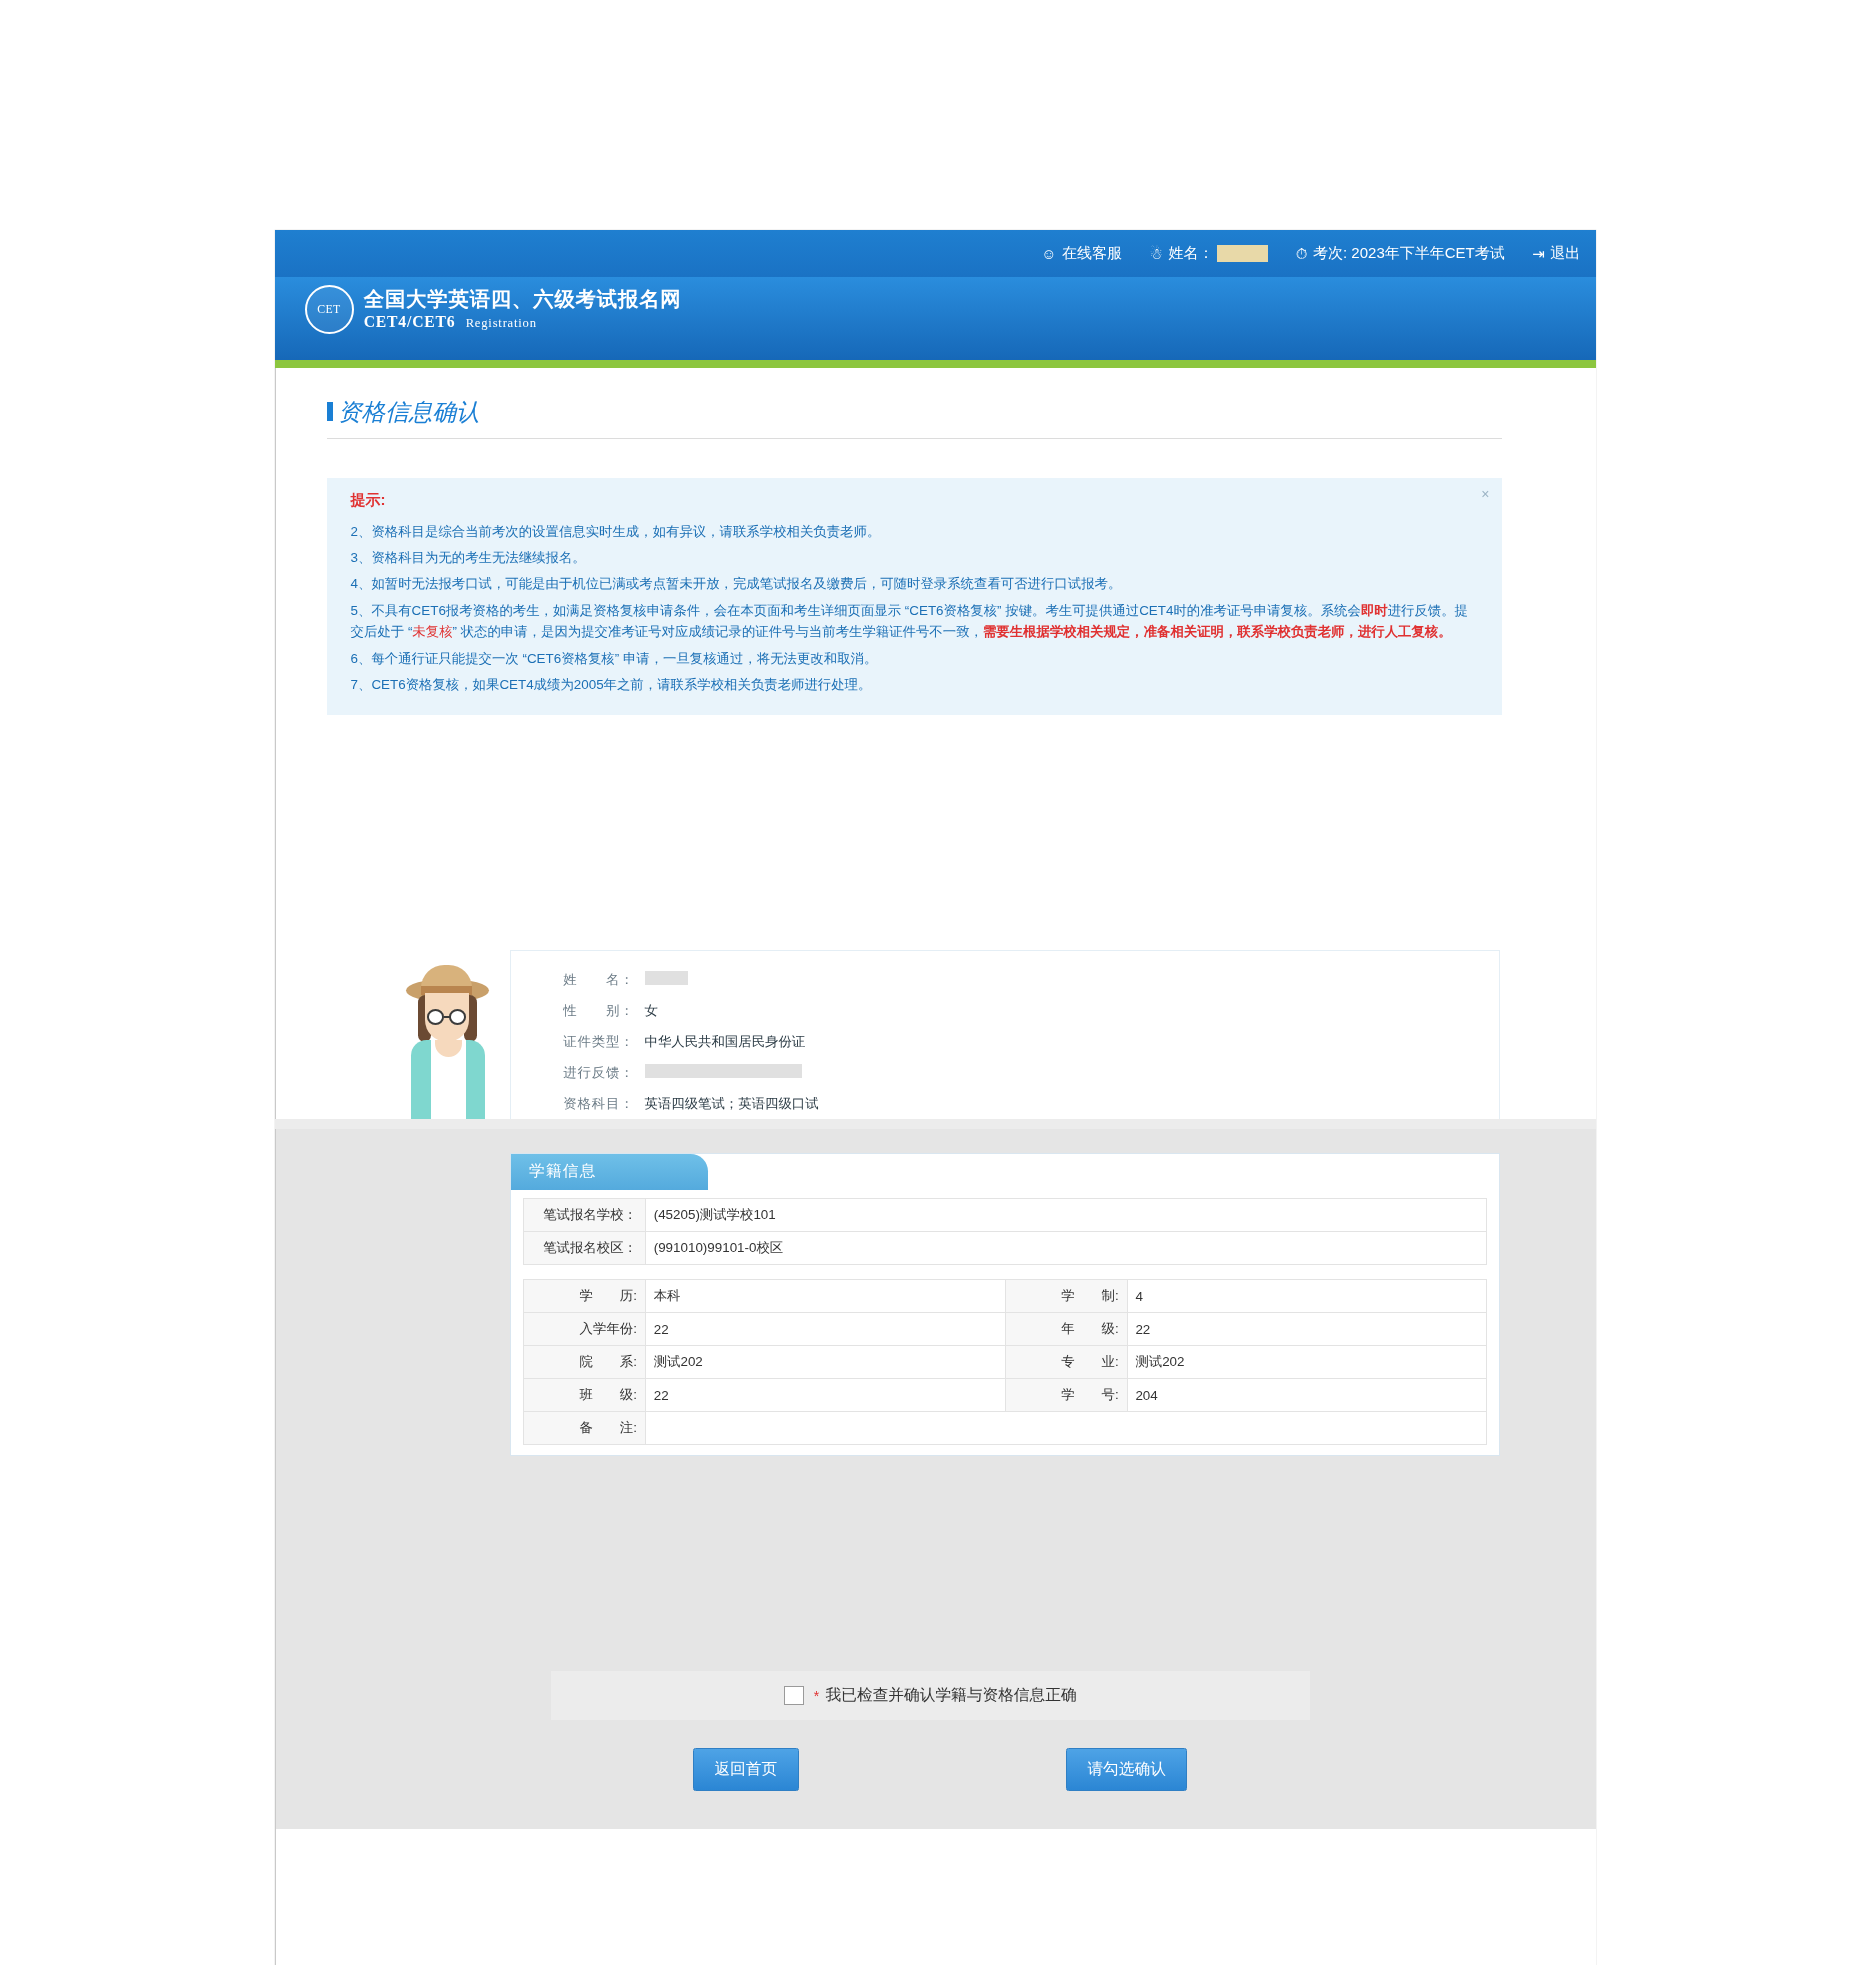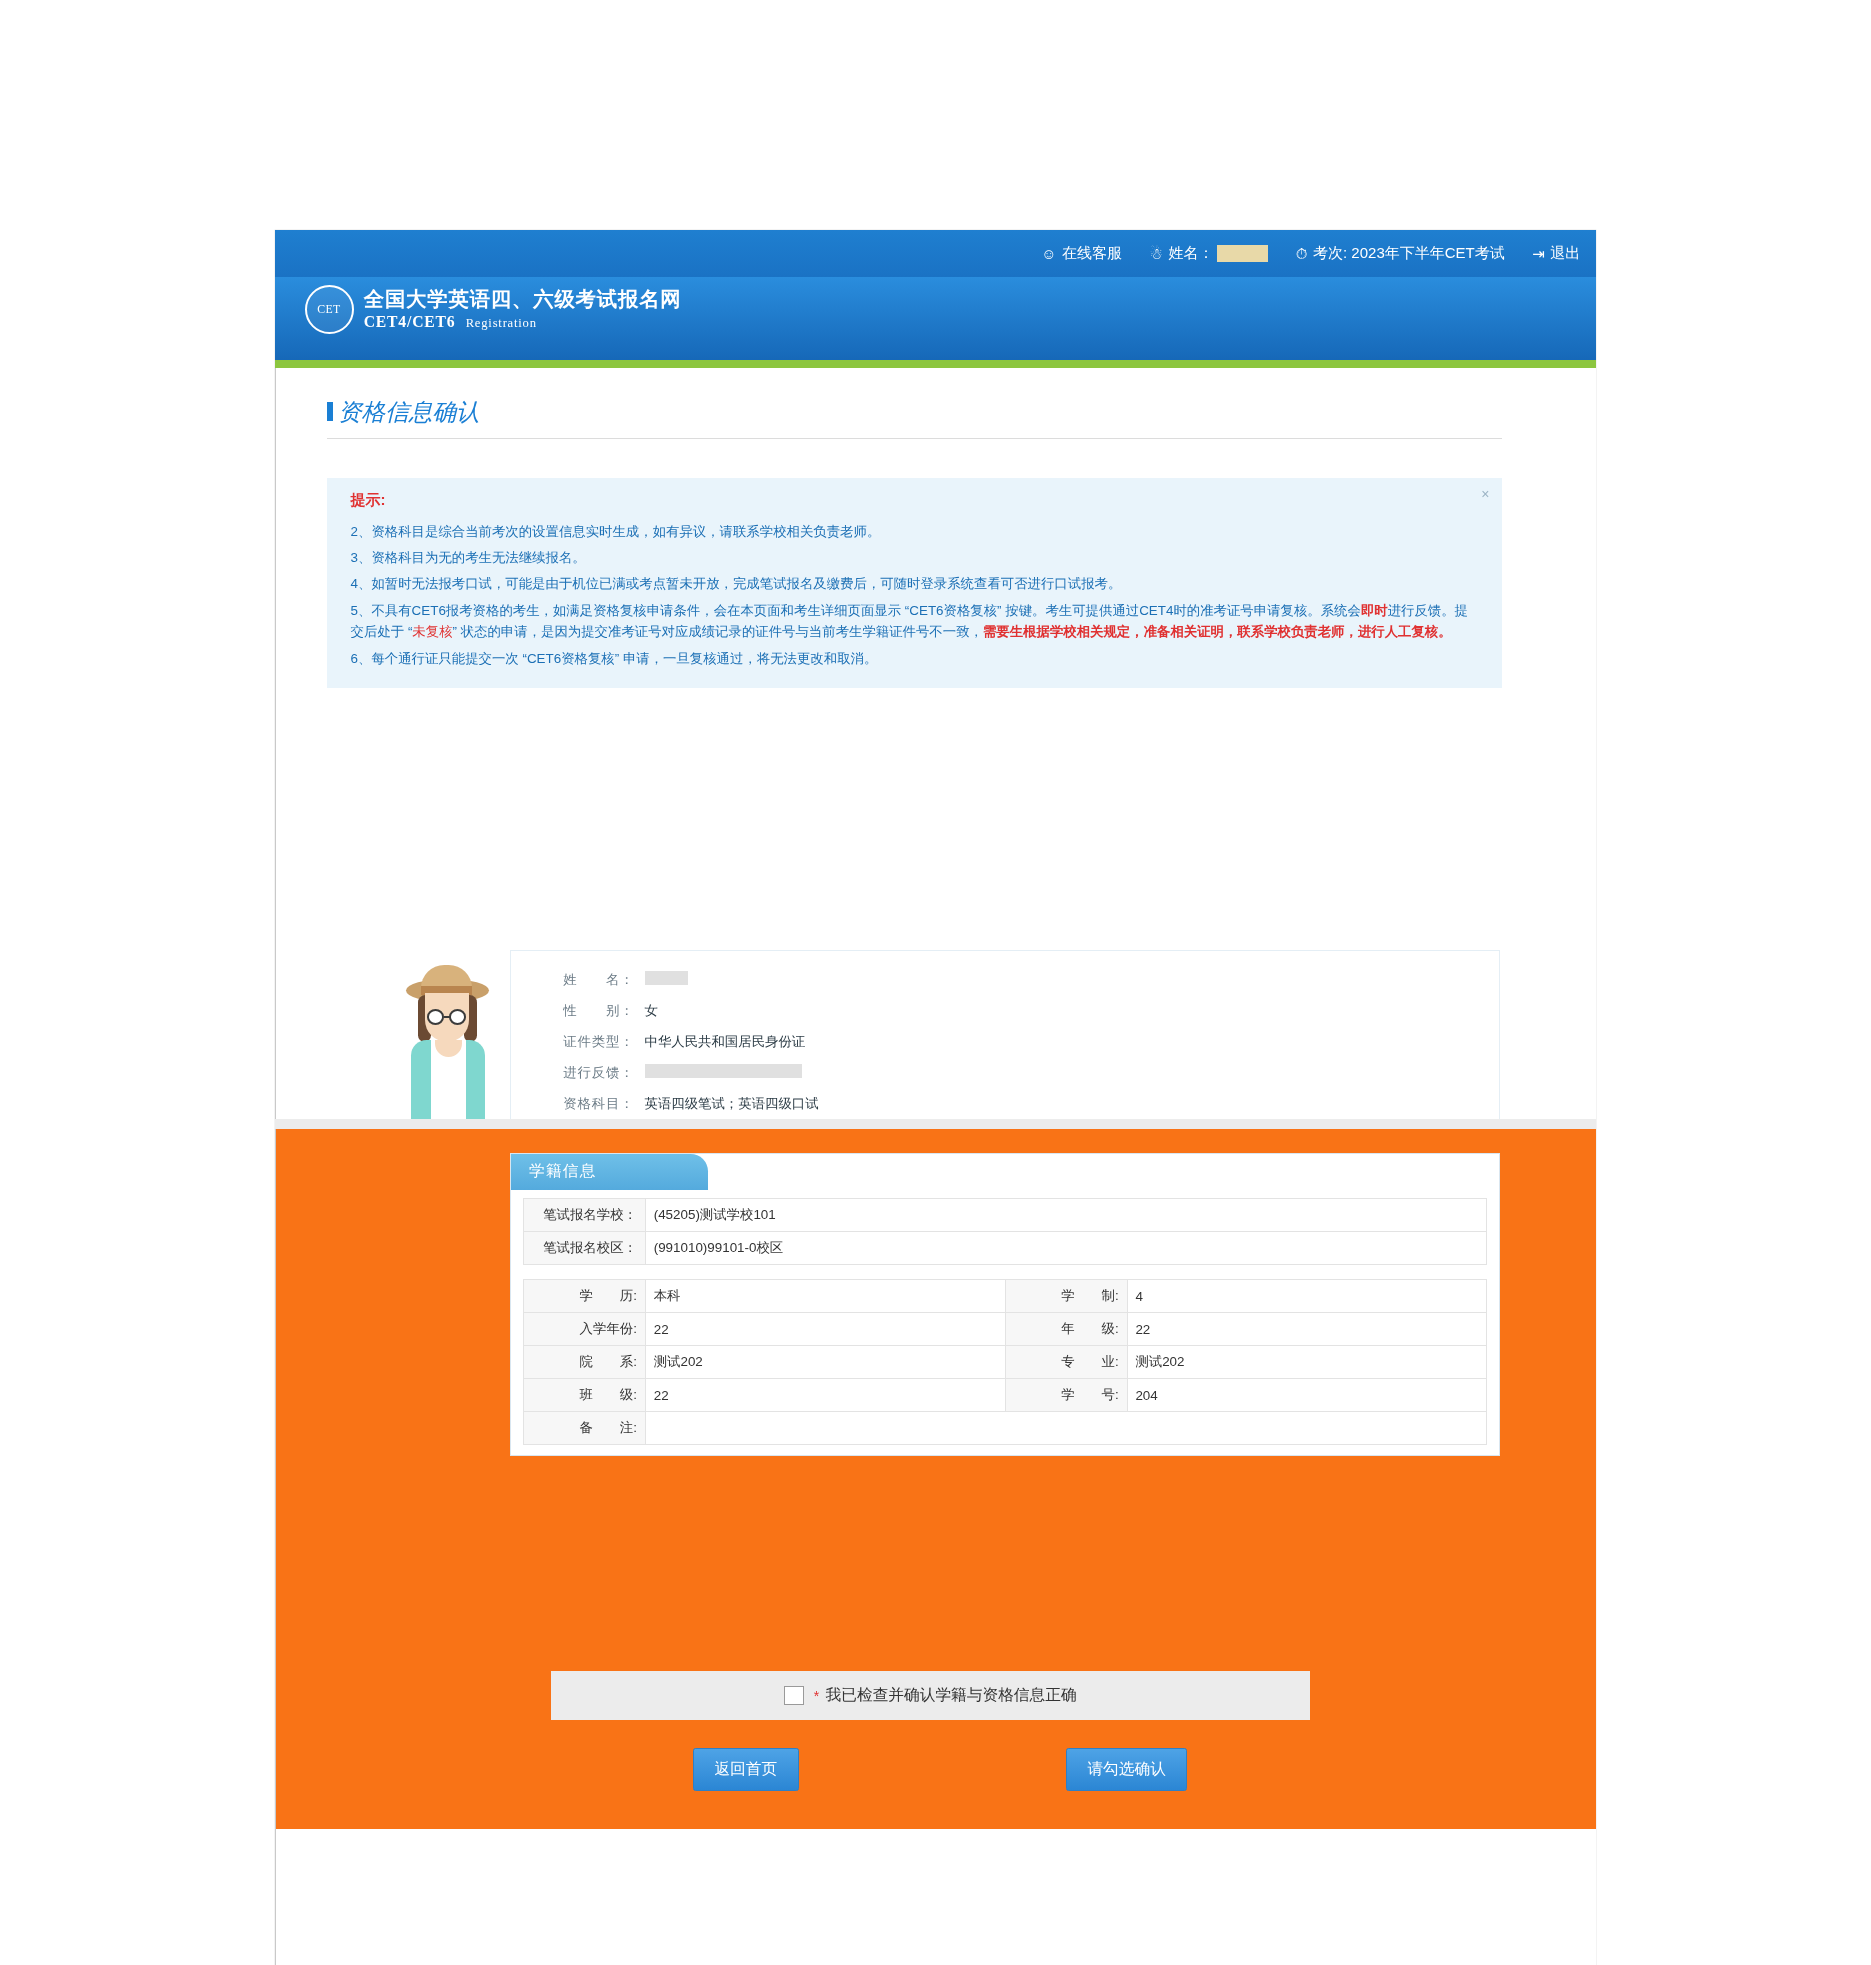--- a/index.html
+++ b/index.html
@@ -310,21 +310,21 @@
     width: 1321px;
     height: 10.2px;
     background: #ececec;
   }
   .content2 {
     position: absolute;
     left: 0;
     top: 899px;
     width: 1321px;
     height: 700px;
-    background: #f97316;
+    background: #e5e5e5;
     border-left: 1.2px solid #c9c9c9;
     box-sizing: border-box;
   }
 
   
   .panel {
     position: absolute;
     left: 234px;
     top: 23.6px;
     width: 990px;
@@ -461,20 +461,21 @@
       <div class="tips">
         <div class="tips-close">×</div>
         <div class="tips-title">提示:</div>
         <div class="tips-line">2、资格科目是综合当前考次的设置信息实时生成，如有异议，请联系学校相关负责老师。</div>
         <div class="tips-line">3、资格科目为无的考生无法继续报名。</div>
         <div class="tips-line">4、如暂时无法报考口试，可能是由于机位已满或考点暂未开放，完成笔试报名及缴费后，可随时登录系统查看可否进行口试报考。</div>
         <div class="tips-line">
           <span>5、不具有CET6报考资格的考生，如满足资格复核申请条件，会在本页面和考生详细页面显示 “CET6资格复核” 按键。考生可提供通过CET4时的准考证号申请复核。系统会</span><span class="red">即时</span><span>进行反馈。提交后处于 “</span><span class="redq">未复核</span><span>” 状态的申请，是因为提交准考证号对应成绩记录的证件号与当前考生学籍证件号不一致，</span><span class="red">需要生根据学校相关规定，准备相关证明，联系学校负责老师，进行人工复核。</span>
         </div>
         <div class="tips-line">6、每个通行证只能提交一次 “CET6资格复核” 申请，一旦复核通过，将无法更改和取消。</div>
+        <div class="tips-line">7、CET6资格复核，如果CET4成绩为2005年之前，请联系学校相关负责老师进行处理。</div>
       </div>
 
       <div class="profile">
         <div class="avatar">
           <div class="av-hat-brim"></div>
           <div class="av-hat-top"></div>
           <div class="av-hat-band"></div>
           <div class="av-hair-l"></div>
           <div class="av-hair-r"></div>
           <div class="av-face"></div>

